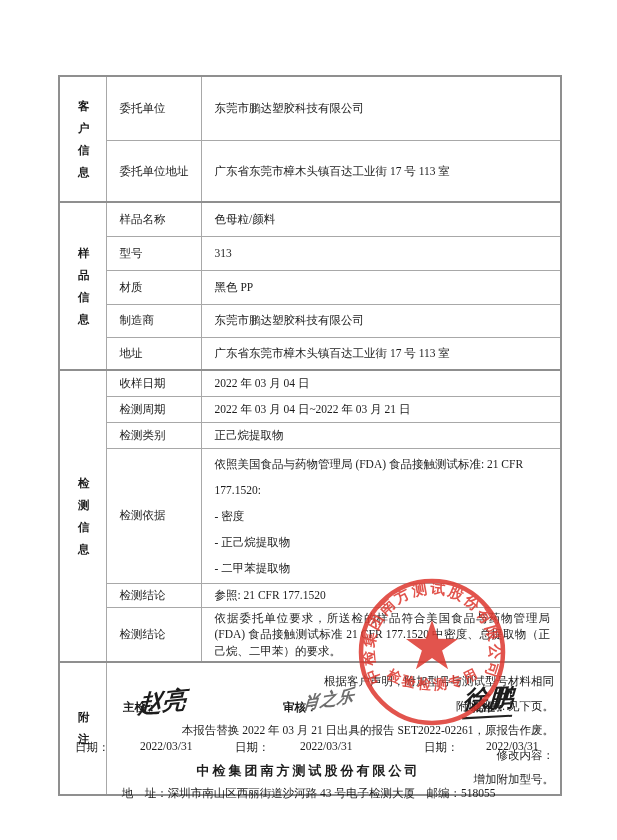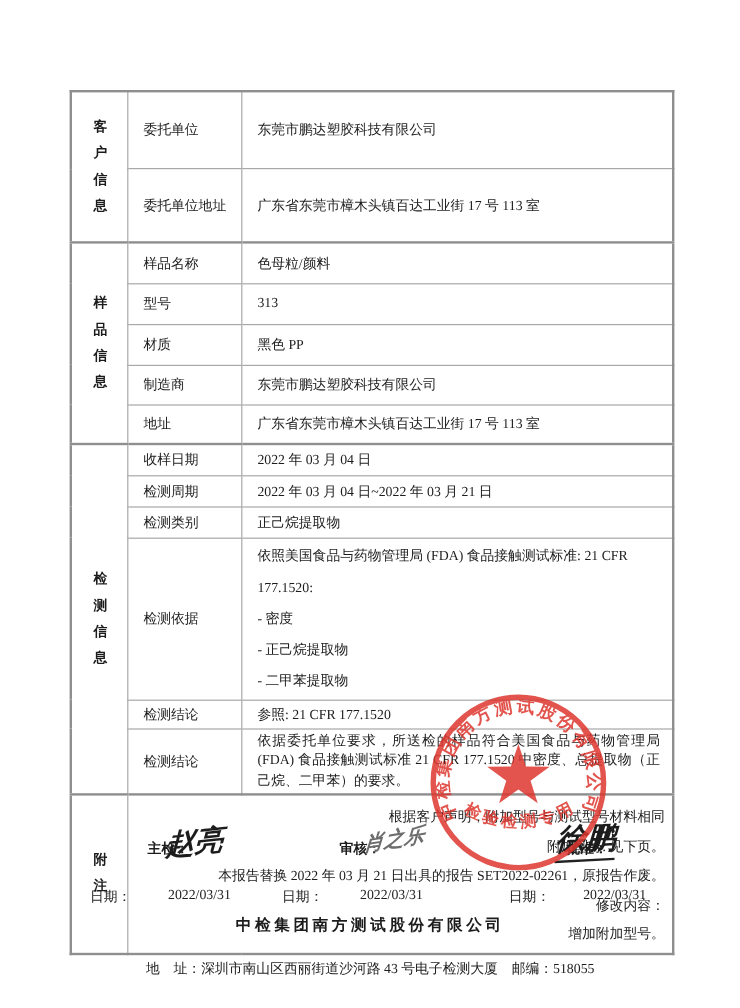--- a/index.html
+++ b/index.html
@@ -34,21 +34,21 @@
   .sig-3 { left:405px; top:10px; font-size:25px; transform:rotate(-3deg) skewX(-6deg); border-bottom:2px solid #222; padding-bottom:1px; }
   .date-label { position:absolute; top:68px; font-size:11.5px; font-weight:normal;text-align:right; }
   .date-val { position:absolute; top:68px; font-size:11.5px; }
 
   
   .stamp { position:absolute; left:354px; top:574px; width:156px; height:156px; z-index:5; opacity:0.85; pointer-events:none; }
 
   
   .footer { position:absolute; left:0; top:762px; width:617px; text-align:center; }
   .f-company { font-size:13px; font-weight:bold; letter-spacing:3px; }
-  .f-line { font-size:11.5px; margin-top:20px; }
+  .f-line { font-size:11.5px; margin-top:6px; }
   .f-line2 { font-size:11.5px; margin-top:3px; }
   .web-link { color:#0000cc; text-decoration:underline; font-family:"Liberation Mono","DejaVu Sans Mono",monospace; font-size:11px; }
 </style>
 </head>
 <body>
 
 <div class="page">
 
 
   <table class="info-table">

